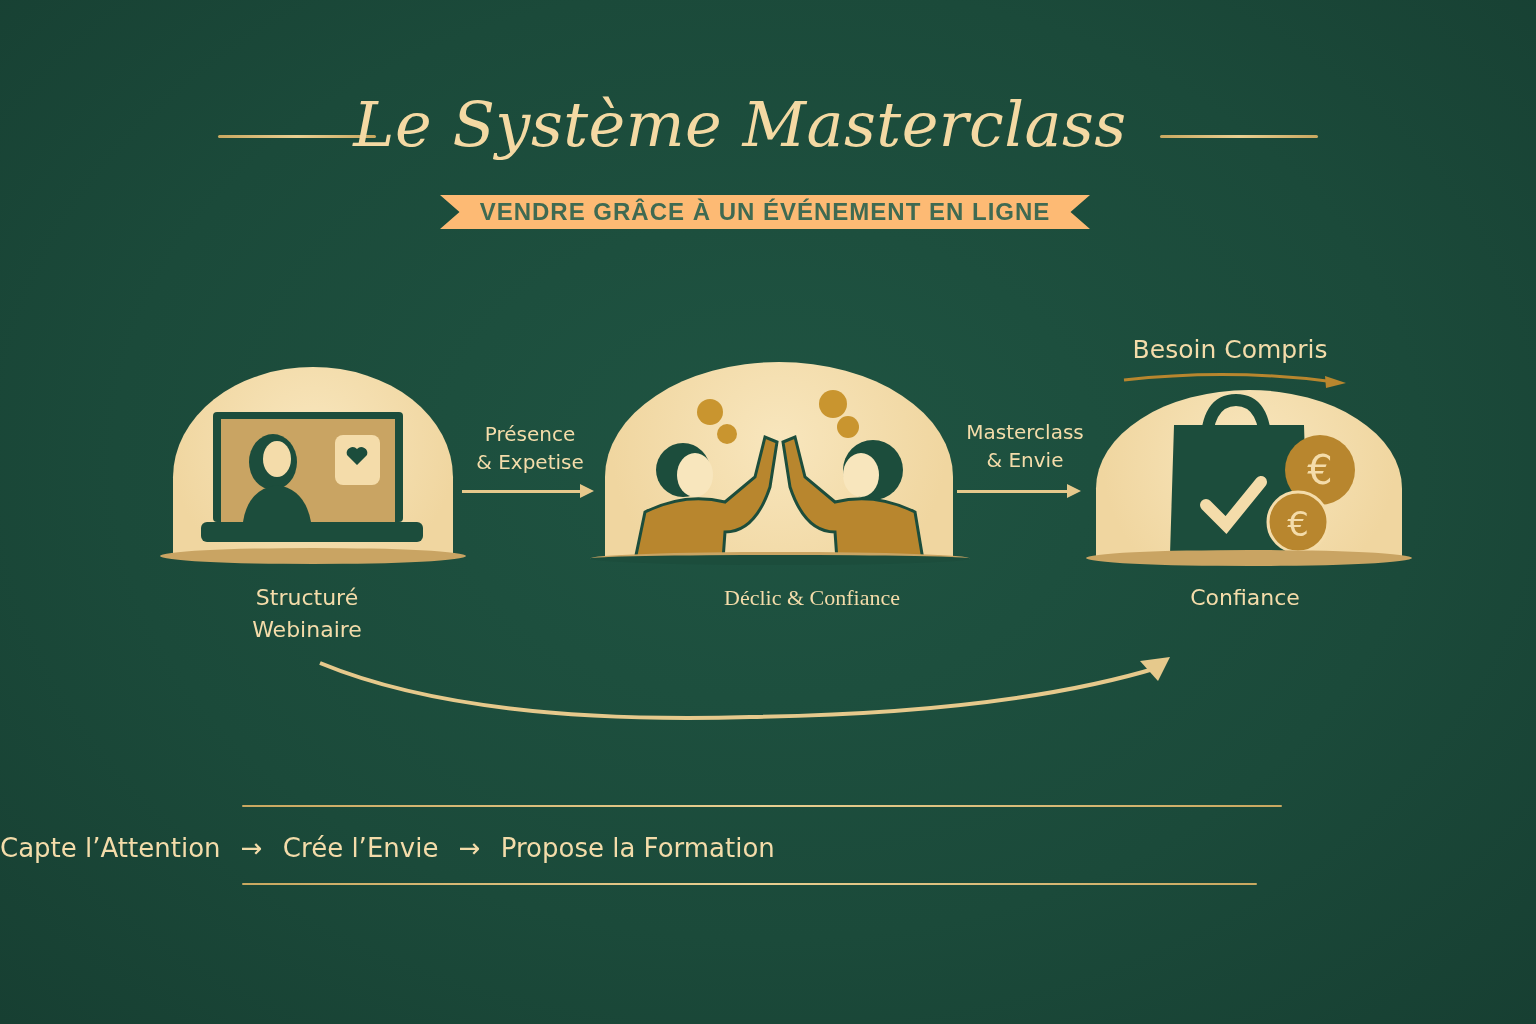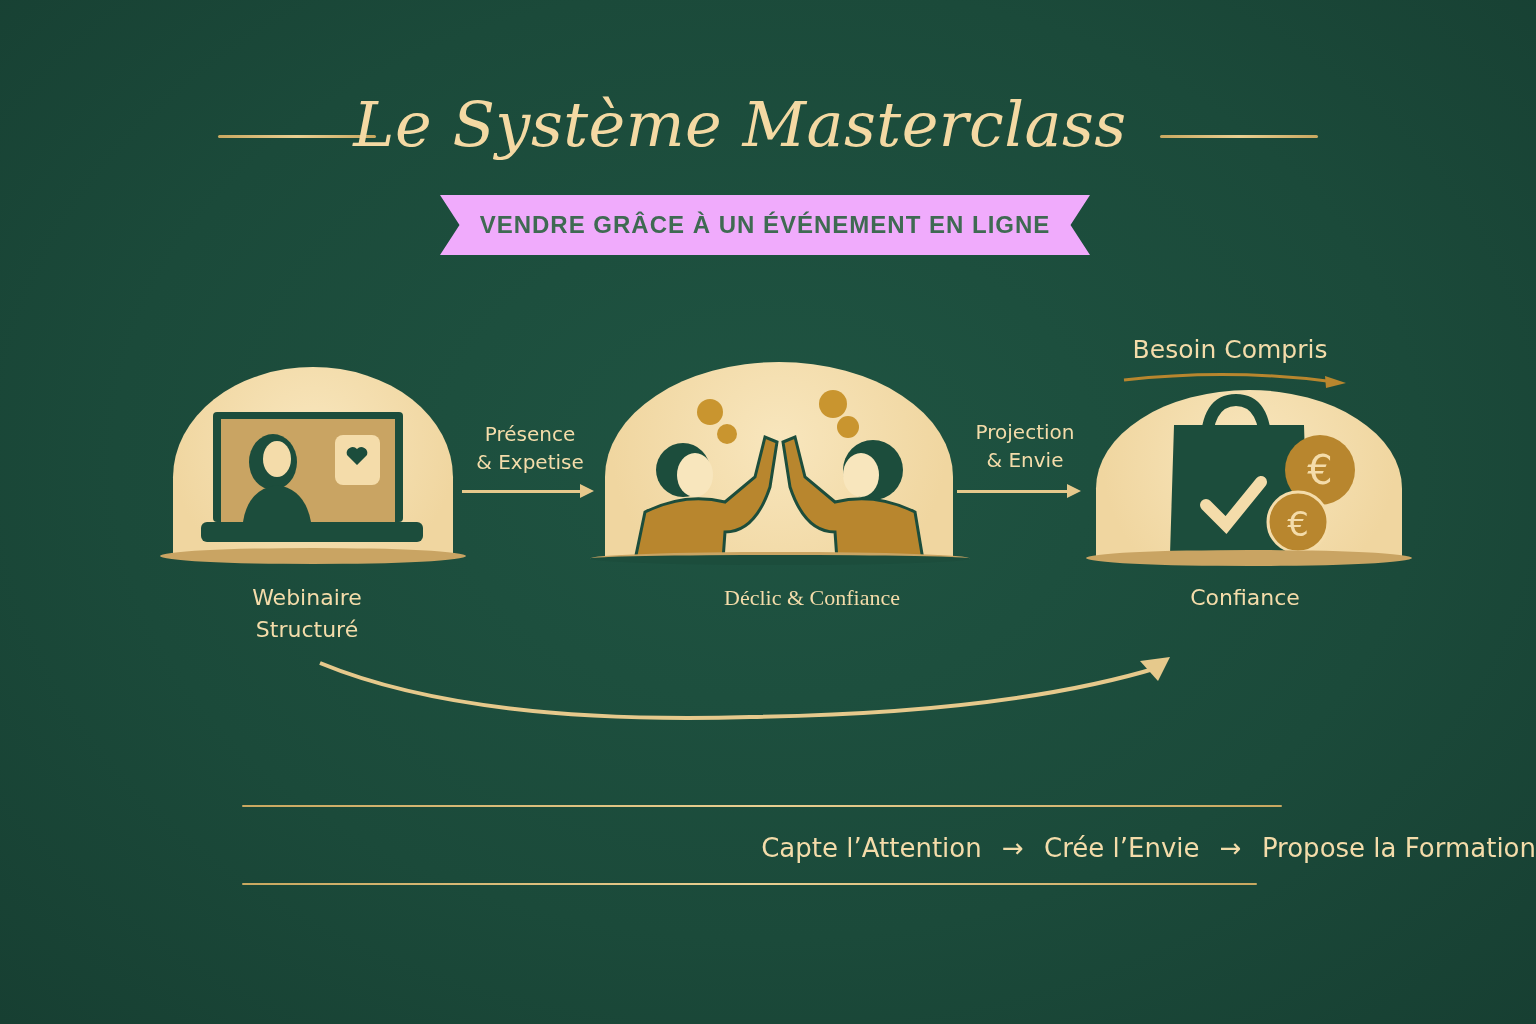--- a/index.html
+++ b/index.html
@@ -3,31 +3,31 @@
 <meta charset="utf-8">
 <style>
   html,body{margin:0;padding:0;}
   body{width:1536px;height:1024px;overflow:hidden;background:#1c4d3c;
     background-image:radial-gradient(ellipse at 50% 45%, #1f5442 0%, #1b4a3a 60%, #173f32 100%);
     position:relative;font-family:"DejaVu Sans","Liberation Sans",sans-serif;color:#f5deb0;}
   .abs{position:absolute;}
   .title{left:0;width:1480px;top:88px;text-align:center;font-family:"DejaVu Serif","Liberation Serif",serif;
     font-style:italic;font-size:62px;color:#f4d9a3;letter-spacing:0.5px;}
   .rule{height:3px;background:linear-gradient(90deg,#c9a860,#e9cf92,#c9a860);border-radius:2px;}
-  .banner{left:440px;top:195px;width:650px;height:60px;background:#f0abfc;
+  .banner{left:440px;top:195px;width:650px;height:34px;background:#fdba74;
     clip-path:polygon(0 0,100% 0,97% 50%,100% 100%,0 100%,3% 50%);
     display:flex;align-items:center;justify-content:center;}
   .banner span{font-family:"Liberation Sans",sans-serif;font-weight:bold;color:#3f6a52;font-size:24px;letter-spacing:1px;}
   .dome{border-radius:50% 50% 0 0/58% 58% 0 0;background:radial-gradient(circle at 50% 40%,#f8e6bd,#f0d6a0 80%);overflow:hidden;}
   .ground{height:16px;border-radius:50%;background:#c9a463;}
   .label{text-align:center;font-size:22px;color:#f4dcaa;line-height:32px;}
   .side{text-align:center;font-size:20px;color:#f4dcaa;line-height:28px;}
   .arrow{height:3px;background:#e6c98c;}
   .arrow:after{content:"";position:absolute;right:-4px;top:-6px;border-left:14px solid #e6c98c;border-top:7px solid transparent;border-bottom:7px solid transparent;}
-  .bottom-text{left:0;width:1536px;top:833px;text-align:right;font-size:26px;color:#f4dcaa;}
+  .bottom-text{left:0;width:1536px;top:833px;text-align:left;font-size:26px;color:#f4dcaa;}
 </style>
 </head>
 <body>
 
 <div class="abs rule" style="left:218px;top:135px;width:158px;"></div>
 <div class="abs rule" style="left:1160px;top:135px;width:158px;"></div>
 <div class="abs title">Le Système Masterclass</div>
 <div class="abs banner">
   <span>VENDRE GRÂCE À UN ÉVÉNEMENT EN LIGNE</span>
 </div>
@@ -39,22 +39,22 @@
     <ellipse cx="100" cy="95" rx="24" ry="28" fill="#1c4d3c"></ellipse>
     <ellipse cx="104" cy="92" rx="14" ry="18" fill="#f4dcaa"></ellipse>
     <path d="M70 155 Q75 122 104 118 Q132 122 138 155 Z" fill="#1c4d3c"></path>
     <rect x="162" y="68" width="45" height="50" rx="8" fill="#f4dcaa"></rect>
     <path d="M184 98 l-10 -10 a6 6 0 0 1 10 -6 a6 6 0 0 1 10 6 z" fill="#1c4d3c"></path>
     <rect x="28" y="155" width="222" height="20" rx="6" fill="#1c4d3c"></rect>
   </svg>
 </div>
 <div class="abs ground" style="left:160px;top:548px;width:306px;"></div>
 <div class="abs label" style="left:200px;top:582px;width:214px;">
+  <div>Structuré</div>
   <div>Webinaire</div>
-  <div>Structuré</div>
 </div>
 
 <div class="abs side" style="left:455px;top:420px;width:150px;">
   <div>Présence</div>
   <div>&amp; Expetise</div>
 </div>
 <div class="abs arrow" style="left:462px;top:490px;width:128px;"></div>
 
 <div class="abs dome" style="left:605px;top:362px;width:348px;height:198px;">
   <svg width="348" height="198" viewBox="0 0 348 198">
@@ -69,21 +69,21 @@
       <ellipse cx="256" cy="113" rx="18" ry="22" fill="#f8e6bd"></ellipse>
     <path d="M318 198 L310 150 Q270 130 230 140 L200 115 L190 75 L178 80 L185 125 Q200 170 230 170 L232 198 Z" fill="#b8862e" stroke="#1c4d3c" stroke-width="3"></path>
   </svg>
 </div>
 <div class="abs ground" style="left:590px;top:552px;width:380px;height:10px;background:#1c4d3c;border-top:3px solid #c9a463;"></div>
 <div class="abs label" style="left:632px;top:582px;width:360px;font-family:Liberation Serif, serif;">
   <div>Déclic &amp; Confiance</div>
 </div>
 
 <div class="abs side" style="left:950px;top:418px;width:150px;">
-  <div>Projection</div>
+  <div>Masterclass</div>
   <div>&amp; Envie</div>
 </div>
 <div class="abs arrow" style="left:957px;top:490px;width:120px;"></div>
 
 <div class="abs side" style="left:1110px;top:336px;width:240px;font-size:25px;">Besoin Compris</div>
 <svg class="abs" style="left:1120px;top:368px;" width="230" height="24" viewBox="0 0 230 24">
   <path d="M4 12 Q110 0 215 14" stroke="#b8862e" stroke-width="3" fill="none"></path>
   <path d="M205 8 L226 15 L206 20 Z" fill="#b8862e"></path>
 </svg>
 

